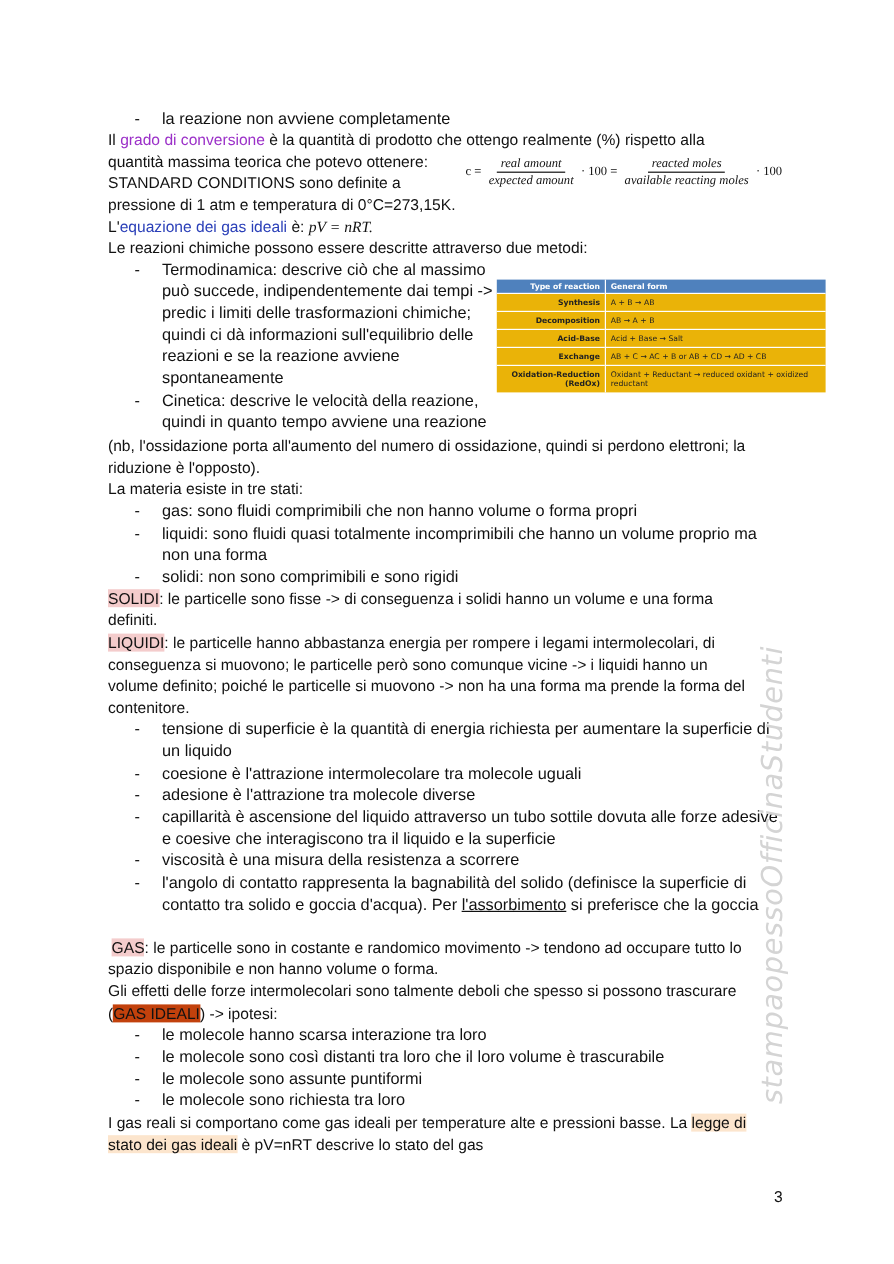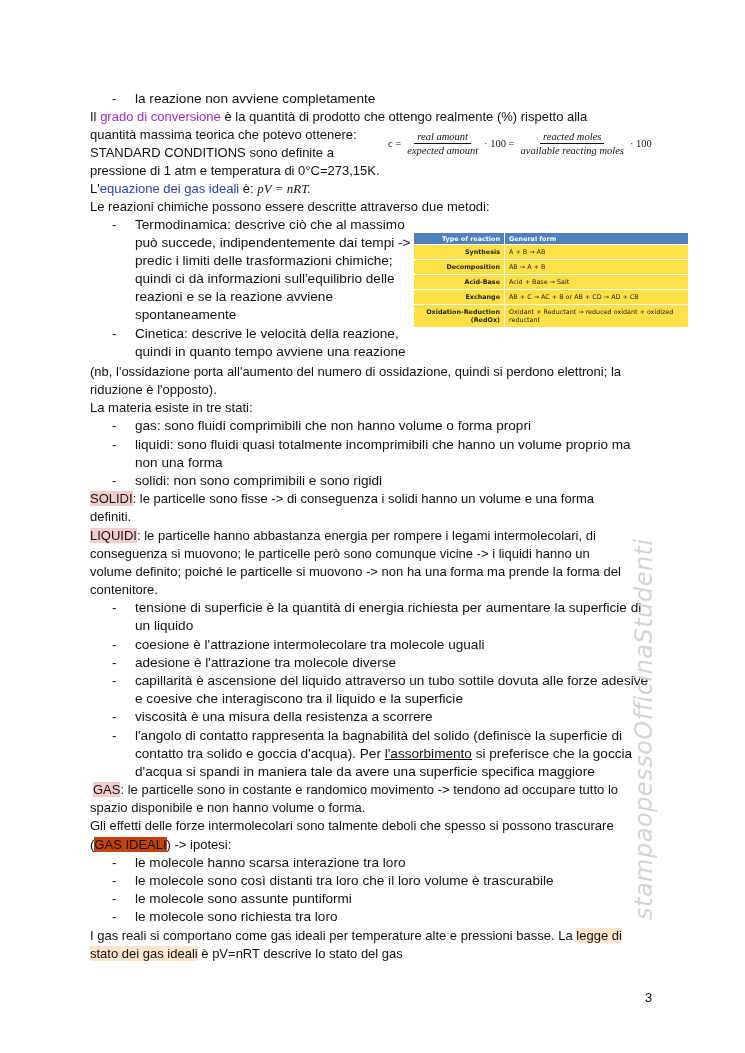--- a/index.html
+++ b/index.html
@@ -21,21 +21,21 @@
              font-size: 10.5px; display: flex; align-items: center; gap: 3px; color: #111; }
   .frac { display: inline-flex; flex-direction: column; align-items: center; font-style: italic; }
   .frac .num { padding: 0 3px 1px; border-bottom: 1px solid #111; }
   .frac .den { padding: 1px 3px 0; }
 
   .rx-table { position: absolute; left: 414px; top: 233px; width: 274px; border-collapse: collapse;
               font-family: "DejaVu Sans", sans-serif; font-size: 6.4px; }
   .rx-table th { background: #4f81bd; color: #fff; font-weight: bold; height: 11px; padding: 0 4px; }
   .rx-table th.c1 { text-align: right; border-right: 1px solid #fff; }
   .rx-table th.c2 { text-align: left; }
-  .rx-table td { background: #fde047; height: 14px; padding: 0 4px; border-top: 1px solid #fff; color: #222; }
+  .rx-table td { background: #eab308; height: 14px; padding: 0 4px; border-top: 1px solid #fff; color: #222; }
   .rx-table td.c1 { text-align: right; font-weight: bold; border-right: 1px solid #fff; width: 82px; }
 
   .watermark { position: absolute; left: 630px; top: 920px; transform: rotate(-90deg); transform-origin: left top;
                font-family: "DejaVu Sans", sans-serif; font-style: italic; font-size: 24px; color: #d4d4d4;
                white-space: nowrap; letter-spacing: 0.5px; }
   .pagenum { position: absolute; left: 645px; top: 990px; font-size: 13px; }
 </style>
 </head>
 <body>
 
@@ -146,21 +146,20 @@
   <span class="btext" style="top:672px">capillarità è ascensione del liquido attraverso un tubo sottile dovuta alle forze adesive</span>
   <span class="btext" style="top:690px">e coesive che interagiscono tra il liquido e la superficie</span>
   <span class="bullet" style="top:708px">-</span>
   <span class="btext" style="top:708px">viscosità è una misura della resistenza a scorrere</span>
 
   <span class="bullet" style="top:727px">-</span>
   <span class="btext" style="top:727px">l'angolo di contatto rappresenta la bagnabilità del solido (definisce la superficie di</span>
   <span class="btext" style="top:745px">
     <span>contatto tra solido e goccia d'acqua). Per </span><span class="underline">l'assorbimento</span><span> si preferisce che la goccia</span>
   </span>
-  <span class="btext" style="top:763px">d'acqua si spandi in maniera tale da avere una superficie specifica maggiore</span>
 
   <div class="line" style="top:781px; left:93px">
     <span class="hl-pink">GAS</span><span>: le particelle sono in costante e randomico movimento -&gt; tendono ad occupare tutto lo</span>
   </div>
   <div class="line" style="top:799px">spazio disponibile e non hanno volume o forma.</div>
   <div class="line" style="top:817px">Gli effetti delle forze intermolecolari sono talmente deboli che spesso si possono trascurare</div>
   <div class="line" style="top:836px">
     <span>(</span><span class="hl-red">GAS IDEALI</span><span>) -&gt; ipotesi:</span>
   </div>
 

